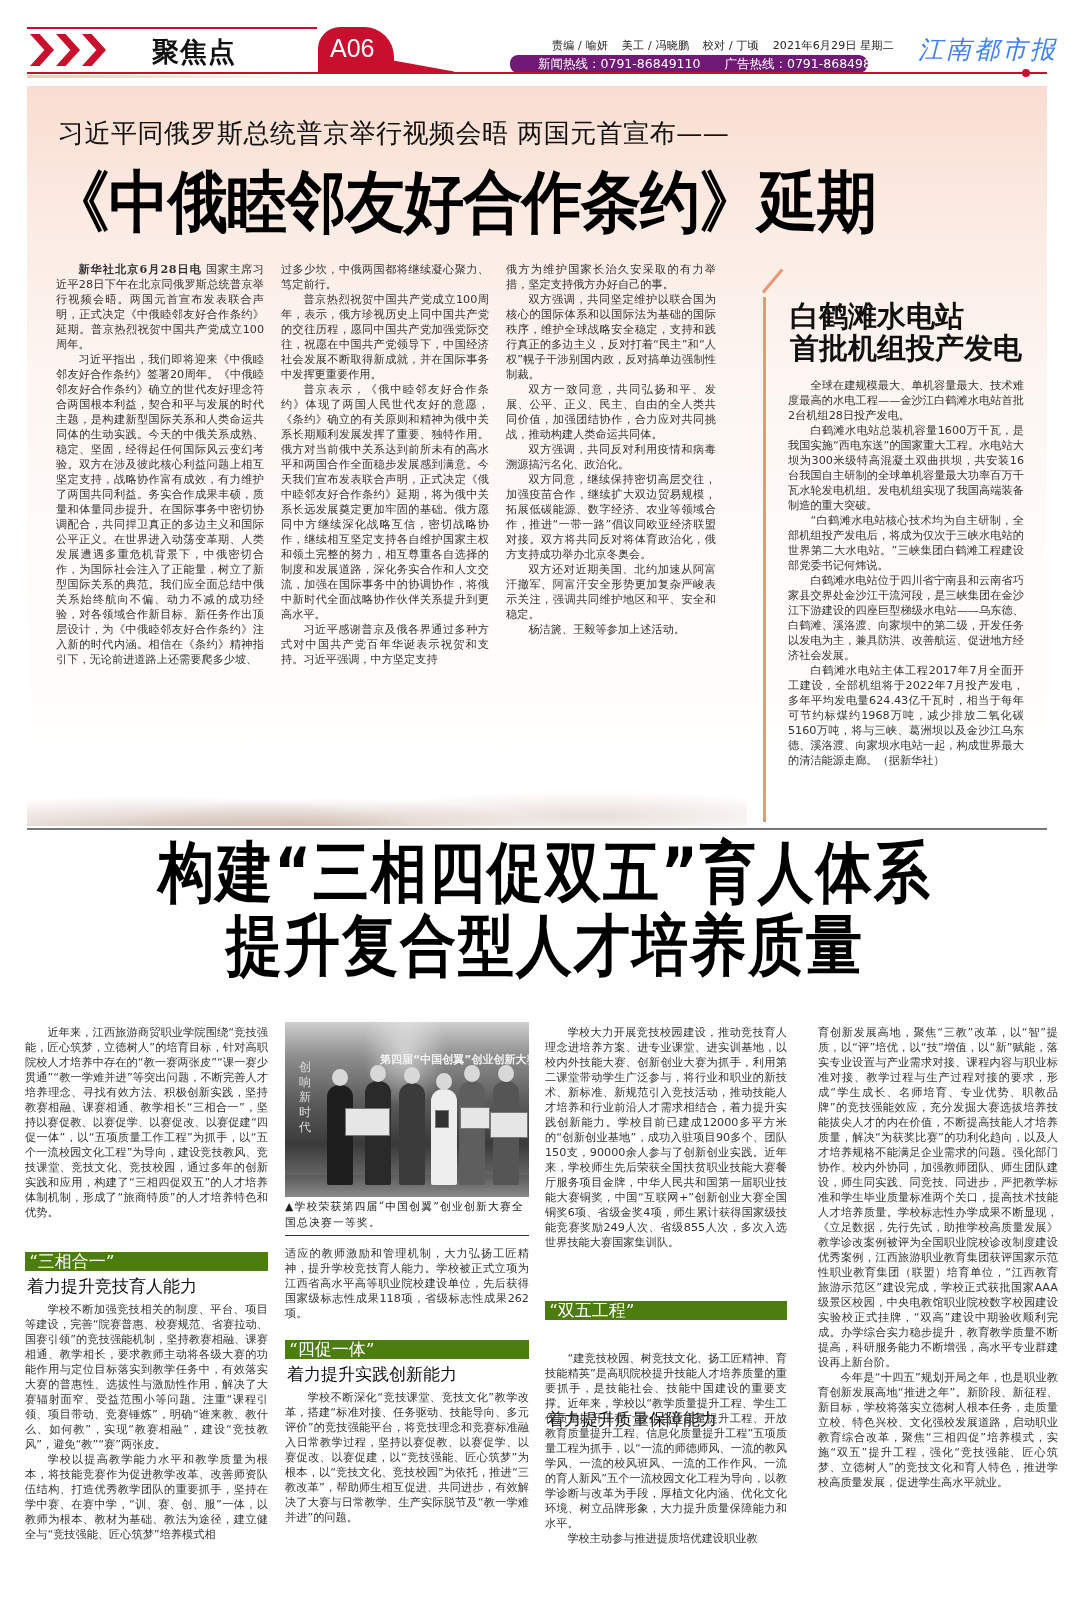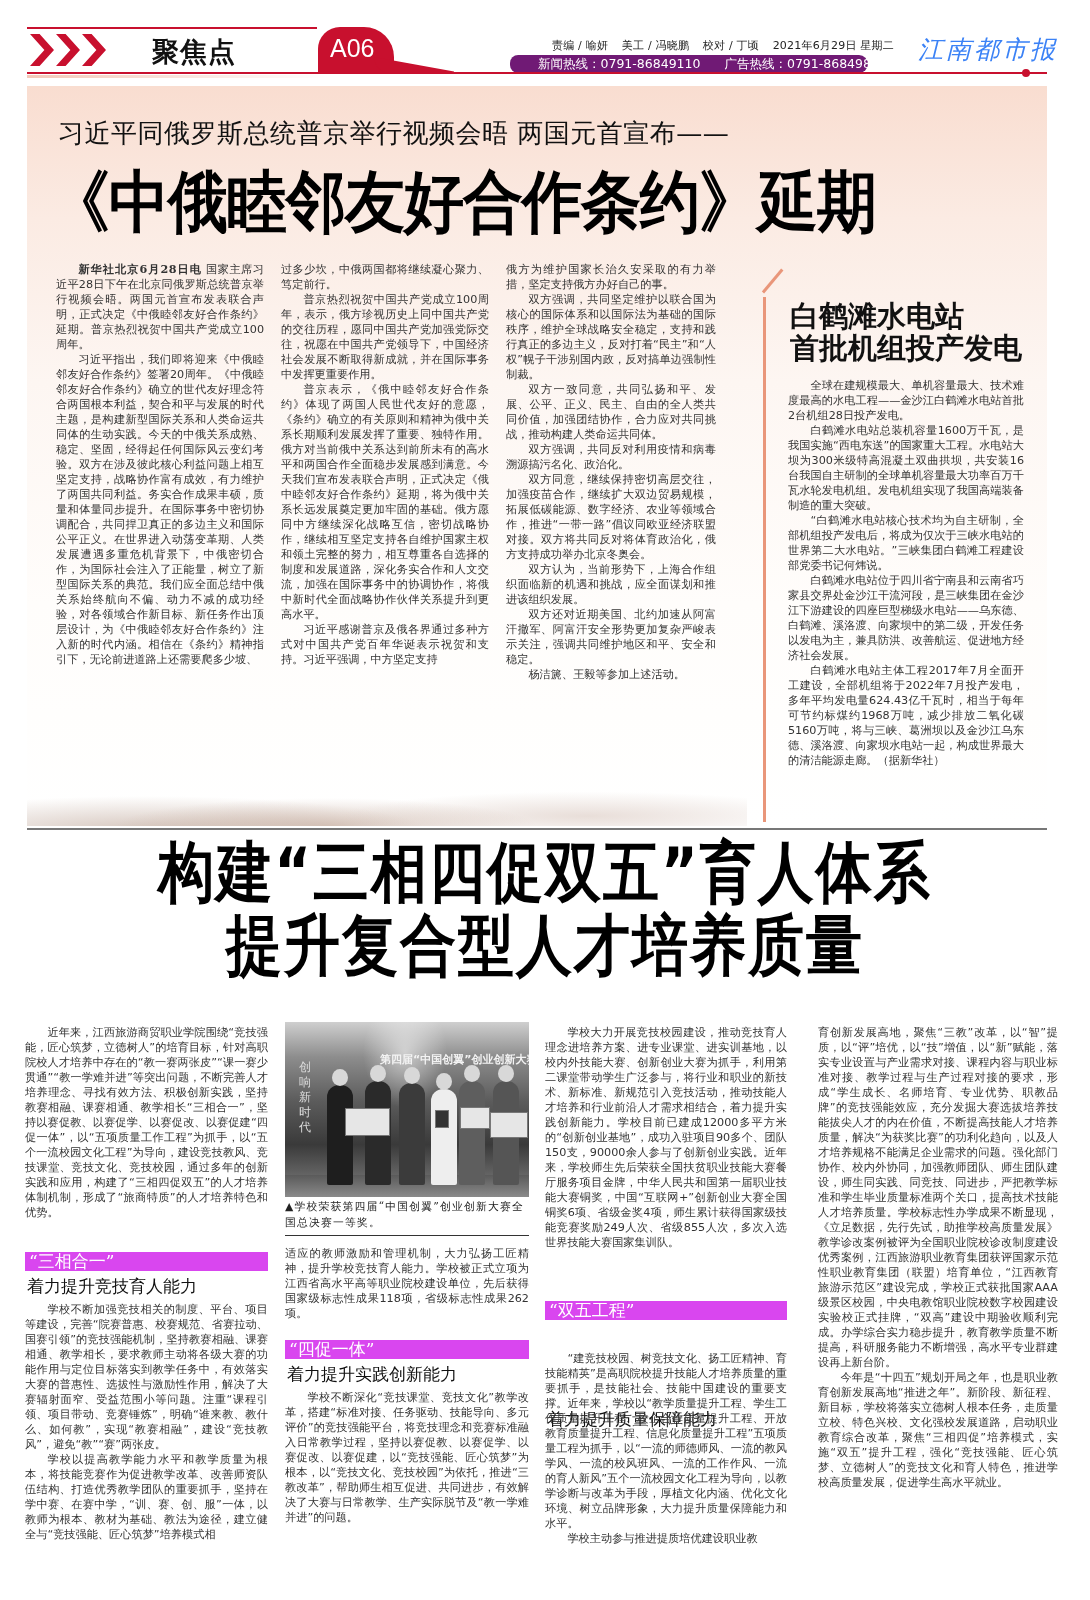--- a/index.html
+++ b/index.html
@@ -61,21 +61,21 @@
       linear-gradient(180deg, #cfcfcf 0%, #8d8d8d 20%, #5c5c5c 45%, #3a3a3a 70%, #6a6a6a 90%, #9a9a9a 100%);
     overflow: hidden; }
   .photo .banner-text { position: absolute; left: 95px; top: 30px; font-size: 11px; color: #f3f3f3; white-space: nowrap; font-weight: bold; }
   .photo .side-calli { position: absolute; left: 14px; top: 38px; width: 14px; font-size: 12px; line-height: 15px; color: #ddd; font-family: "DejaVu Serif", serif; }
   .person { position: absolute; bottom: 12px; width: 26px; border-radius: 12px 12px 2px 2px; }
   .person .head { position: absolute; top: -16px; left: 5px; width: 16px; height: 17px; border-radius: 50%; background: #d8d8d8; }
   .plaque { position: absolute; background: #e6e6e6; border: 1px solid #777; }
   .floor { position: absolute; left: 0; bottom: 0; width: 100%; height: 22px; background: linear-gradient(180deg,#5a5a5a,#8a8a8a); }
   .caption { position: absolute; left: 285px; top: 1199px; width: 244px; font-size: 10.8px; line-height: 16px; color: #222; letter-spacing: 1.2px; border-bottom: 1px solid #333; padding-bottom: 4px; font-family: "DejaVu Serif", serif; }
 
-  .subhead-bar { position: absolute; height: 19px; background: #d946ef; color: #fff; font-family: "DejaVu Serif", serif; font-size: 17px; line-height: 19px; padding-left: 4px; white-space: nowrap; }
+  .subhead-bar { position: absolute; height: 19px; background: #4d7c0f; color: #fff; font-family: "DejaVu Serif", serif; font-size: 17px; line-height: 19px; padding-left: 4px; white-space: nowrap; }
   .subhead-title { position: absolute; font-size: 17px; font-weight: normal; color: #111; white-space: nowrap; font-family: "DejaVu Sans", sans-serif; }
 </style>
 </head>
 <body>
 
 <header class="masthead">
   <div class="mast-topline"></div>
   <div class="chevrons">
     <span class="chev"></span>
     <span class="chev"></span>
@@ -118,21 +118,20 @@
   <p>普京表示，《俄中睦邻友好合作条约》体现了两国人民世代友好的意愿，《条约》确立的有关原则和精神为俄中关系长期顺利发展发挥了重要、独特作用。俄方对当前俄中关系达到前所未有的高水平和两国合作全面稳步发展感到满意。今天我们宣布发表联合声明，正式决定《俄中睦邻友好合作条约》延期，将为俄中关系长远发展奠定更加牢固的基础。俄方愿同中方继续深化战略互信，密切战略协作，继续相互坚定支持各自维护国家主权和领土完整的努力，相互尊重各自选择的制度和发展道路，深化务实合作和人文交流，加强在国际事务中的协调协作，将俄中新时代全面战略协作伙伴关系提升到更高水平。</p>
   <p>习近平感谢普京及俄各界通过多种方式对中国共产党百年华诞表示祝贺和支持。习近平强调，中方坚定支持</p>
 </div>
 
 <div class="col" style="left:506px; top:262px; width:210px;">
   <p class="cont">俄方为维护国家长治久安采取的有力举措，坚定支持俄方办好自己的事。</p>
   <p>双方强调，共同坚定维护以联合国为核心的国际体系和以国际法为基础的国际秩序，维护全球战略安全稳定，支持和践行真正的多边主义，反对打着“民主”和“人权”幌子干涉别国内政，反对搞单边强制性制裁。</p>
   <p>双方一致同意，共同弘扬和平、发展、公平、正义、民主、自由的全人类共同价值，加强团结协作，合力应对共同挑战，推动构建人类命运共同体。</p>
   <p>双方强调，共同反对利用疫情和病毒溯源搞污名化、政治化。</p>
   <p>双方同意，继续保持密切高层交往，加强疫苗合作，继续扩大双边贸易规模，拓展低碳能源、数字经济、农业等领域合作，推进“一带一路”倡议同欧亚经济联盟对接。双方将共同反对将体育政治化，俄方支持成功举办北京冬奥会。</p>
-  <p>双方认为，当前形势下，上海合作组织面临新的机遇和挑战，应全面谋划和推进该组织发展。</p>
   <p>双方还对近期美国、北约加速从阿富汗撤军、阿富汗安全形势更加复杂严峻表示关注，强调共同维护地区和平、安全和稳定。</p>
   <p>杨洁篪、王毅等参加上述活动。</p>
 </div>
 
 <div class="side-box"></div>
 <div class="side-title">
   <div>白鹤滩水电站</div>
   <div>首批机组投产发电</div>
 </div>
 <div class="col" style="left:788px; top:378px; width:236px;">

